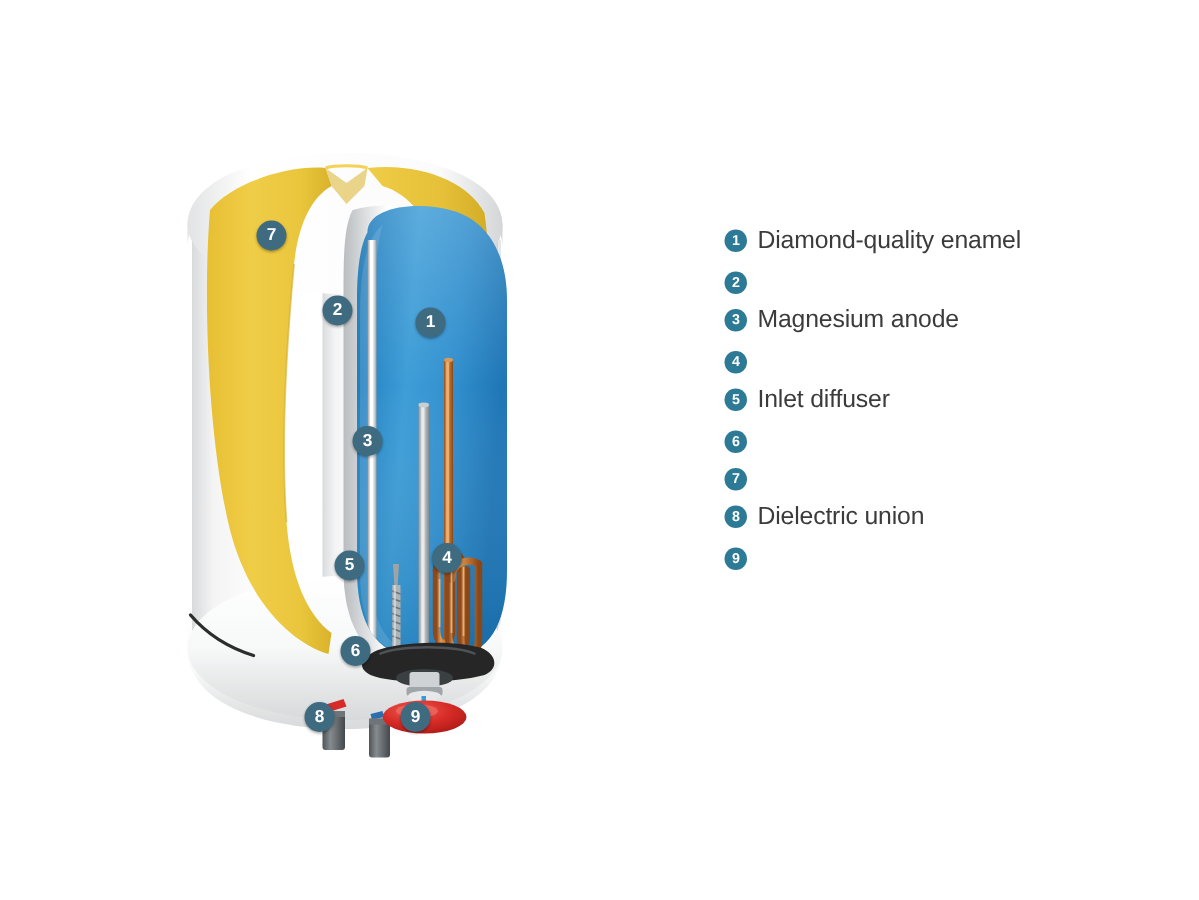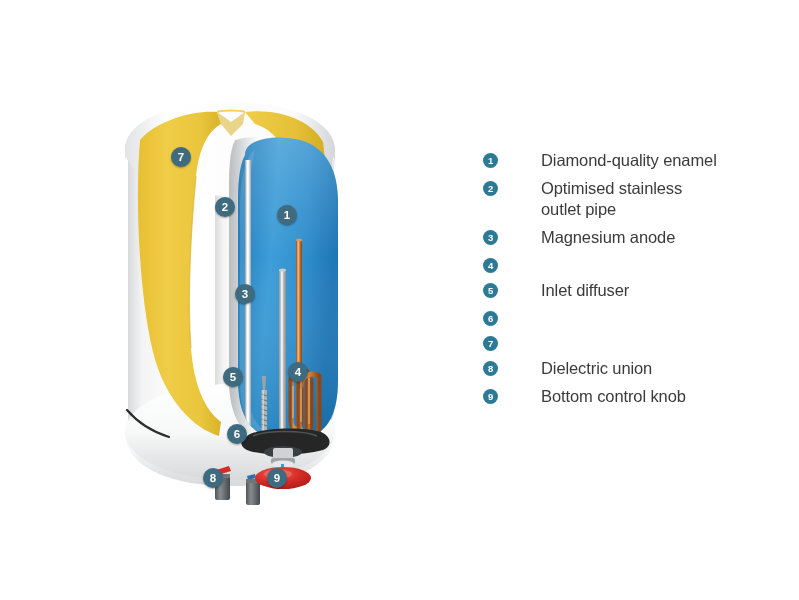--- a/index.html
+++ b/index.html
@@ -36,21 +36,20 @@
     margin-top:3px;
     margin-right:7px;
     box-sizing:border-box;
     letter-spacing:-0.2px;
   }
   .legend-text{
     font-size:16.5px;
     line-height:21px;
     color:#3b3b3b;
     letter-spacing:-0.1px;
-    margin-left:36px;
   }
 
   
   .diagram{position:absolute;left:95px;top:80px;width:330px;height:440px;}
   .diagram svg{display:block;}
 
   
   .cal{
     position:absolute;
     width:20px;height:20px;
@@ -316,21 +315,20 @@
 
   <div class="legend">
 
     <div class="legend-item">
       <div class="badge">1</div>
       <div class="legend-text">Diamond-quality enamel</div>
     </div>
 
     <div class="legend-item">
       <div class="badge">2</div>
-      <div class="legend-text" style="max-width:175px;">Optimised stainless outlet pipe</div>
     </div>
 
     <div class="legend-item">
       <div class="badge">3</div>
       <div class="legend-text">Magnesium anode</div>
     </div>
 
     <div class="legend-item">
       <div class="badge">4</div>
     </div>
@@ -348,18 +346,17 @@
       <div class="badge">7</div>
     </div>
 
     <div class="legend-item">
       <div class="badge">8</div>
       <div class="legend-text">Dielectric union</div>
     </div>
 
     <div class="legend-item">
       <div class="badge">9</div>
-      <div class="legend-text">Bottom control knob</div>
     </div>
 
   </div>
 
 </div>
 
 </body></html>

